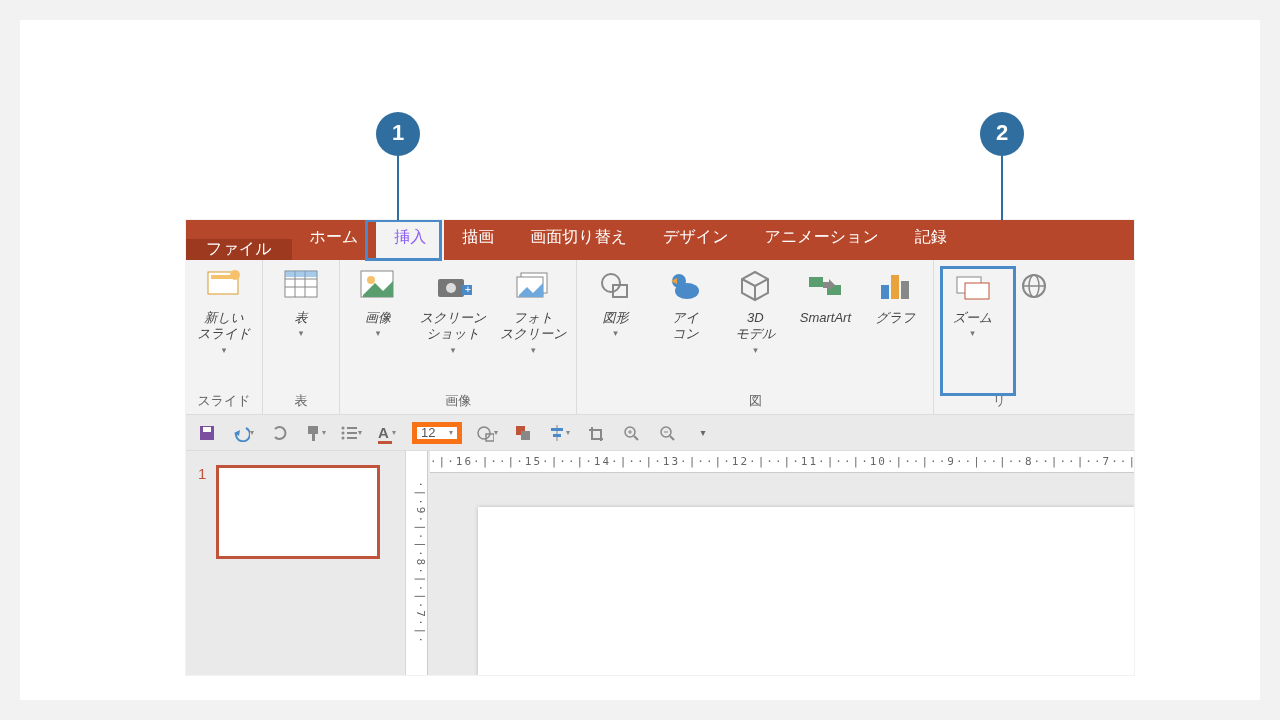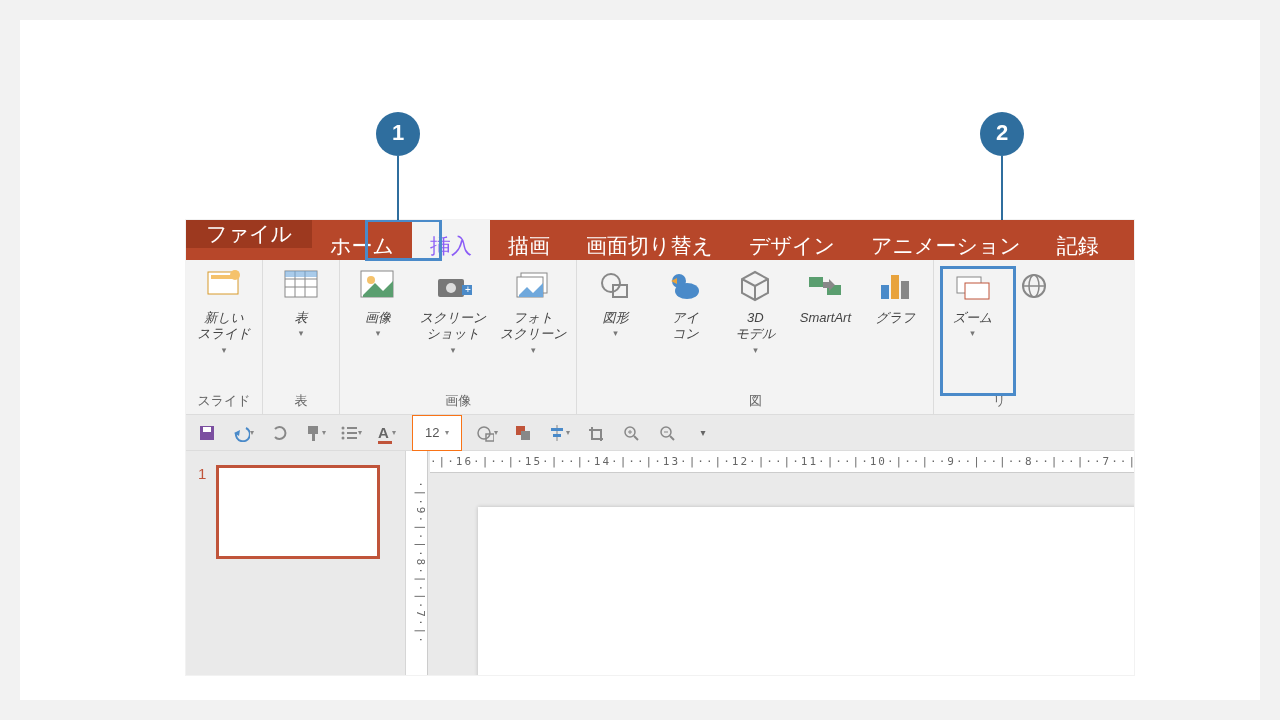--- a/index.html
+++ b/index.html
@@ -42,23 +42,23 @@
     position: absolute;
     width: 2px;
     background: #2f6e9e;
   }
 
   
   .tabbar {
     height: 40px;
     background: #b7472a;
     display: flex;
-    align-items: flex-start;
+    align-items: flex-end;
     color: #fff;
-    font-size: 21px;
+    font-size: 16px;
   }
   .tab {
     display: flex; align-items: center; justify-content: center;
     padding: 12px 18px;
     cursor: pointer;
     white-space: nowrap;
   }
   .tab.file { background: #9d391f; padding: 0 20px; }
   .tab.active {
     background: #f3f3f3;
@@ -122,24 +122,24 @@
     gap: 14px;
     font-size: 13px;
     color: #666;
   }
   .qat .qi {
     width: 22px; height: 22px;
     display: flex; align-items: center; justify-content: center;
     cursor: pointer;
   }
   .fontbox {
-    border:1px solid #f97316; background:#fff;
-    width:50px; height:36px;
+    border:5px solid #f97316; background:#fff;
+    width:50px; height:22px;
     display:flex; align-items:center; justify-content:space-between;
-    padding:0 12px; font-size:13px; color:#555;
+    padding:0 4px; font-size:13px; color:#555;
   }
 
   
   .workspace {
     display: flex;
     height: calc(100% - 40px - 155px - 36px);
     background: #eaeaea;
   }
   .thumbs {
     width: 220px;

